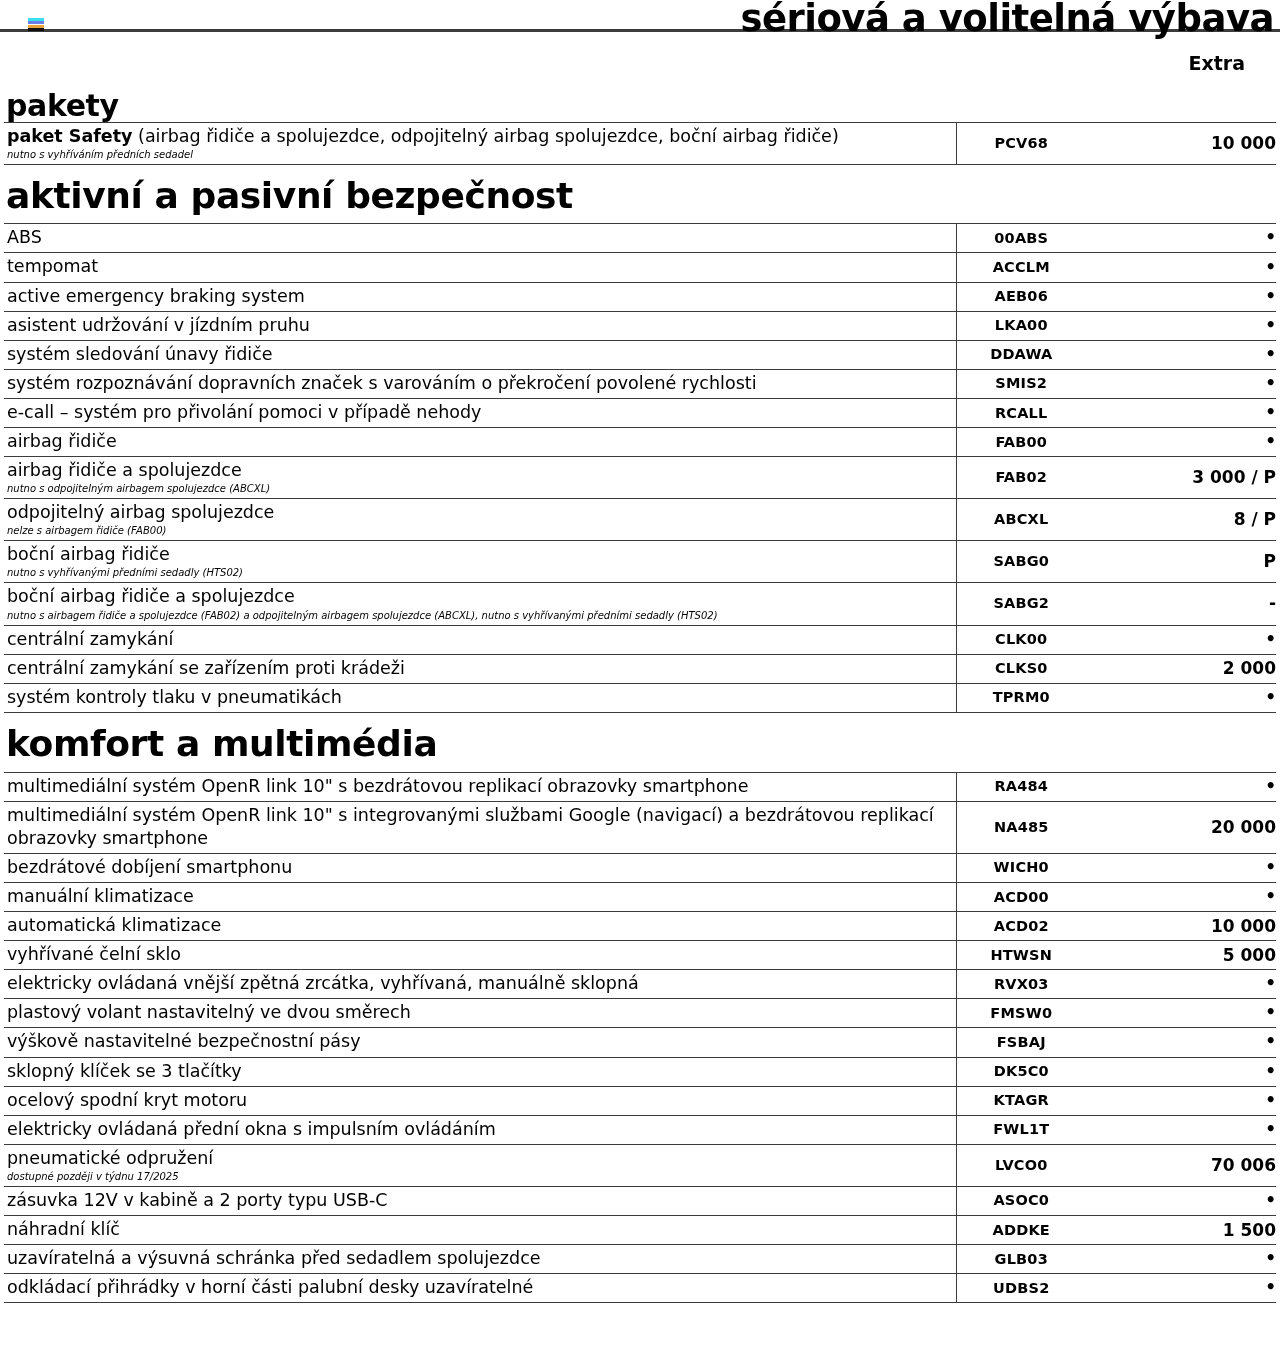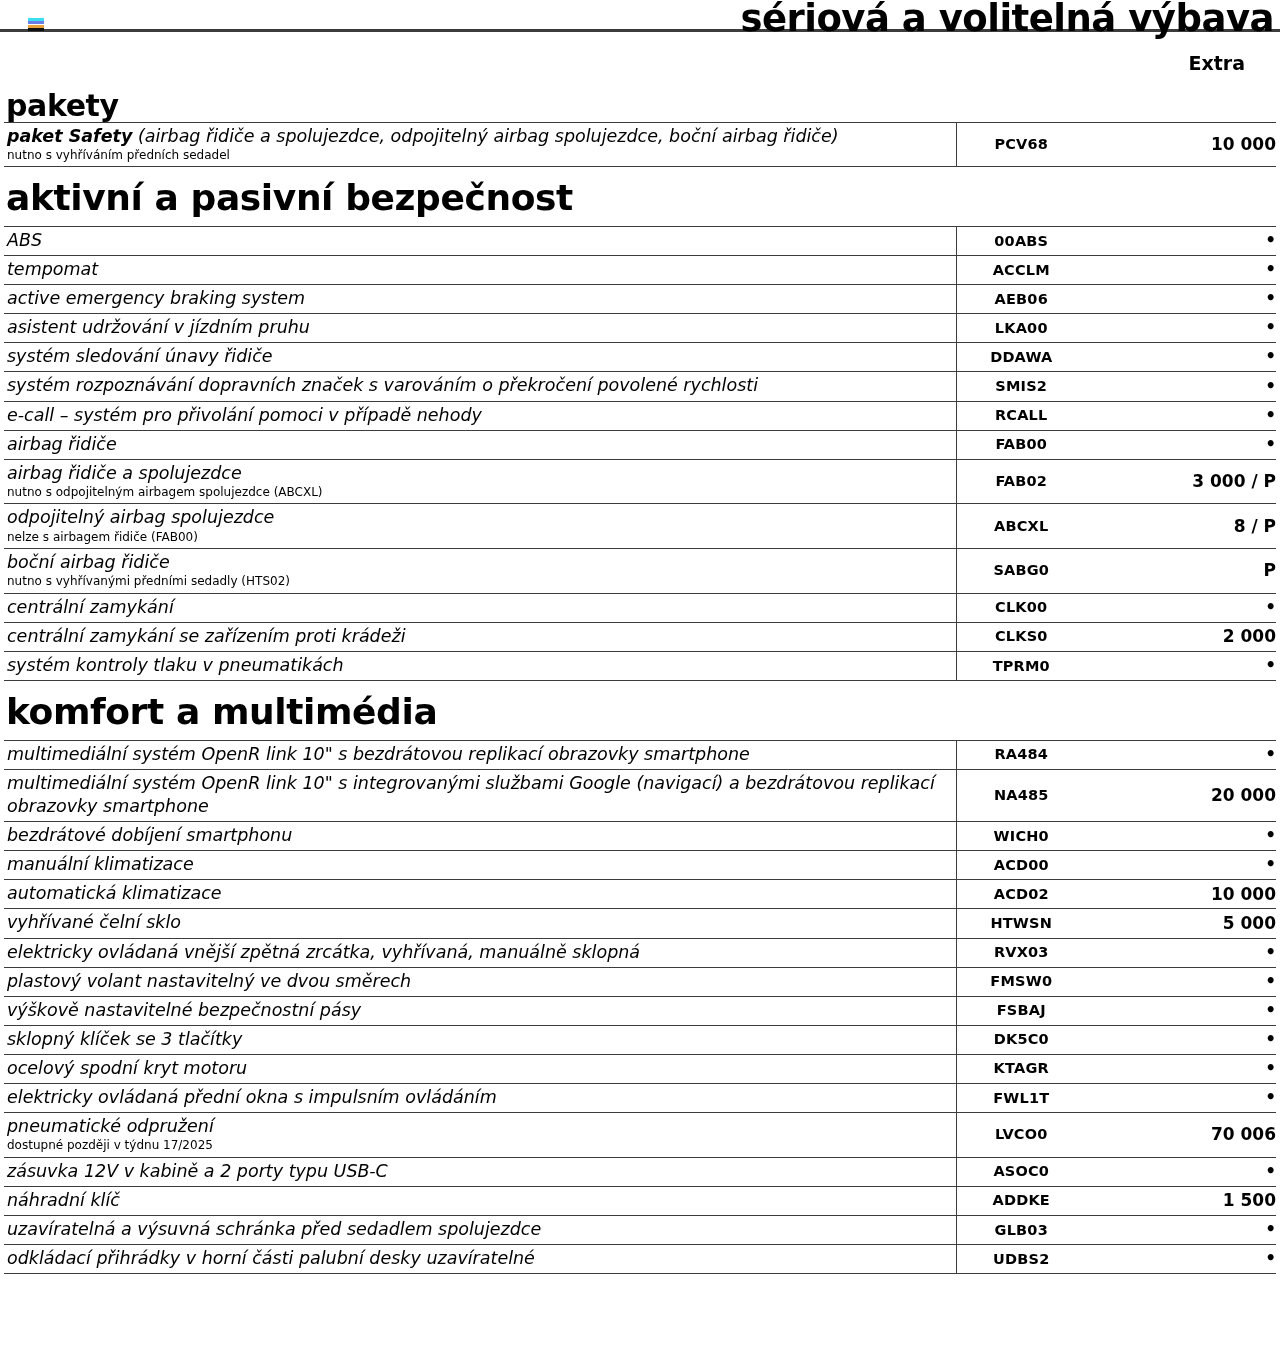--- a/index.html
+++ b/index.html
@@ -101,25 +101,25 @@
   table.spec tr td.c-val {
     width: 190px;
     text-align: right;
     font-size: 17px;
     font-weight: 700;
   }
 
   .item-name {
     font-size: 17.5px;
     line-height: 1.32;
-    font-style: italic;
   }
   .item-name b { font-weight: 700; }
   .item-note {
-    font-size: 12px;
+    font-size: 10px;
+    font-style: italic;
     line-height: 1.3;
     display: block;
   }
   .dot { font-size: 17px; line-height: 1; }
 </style>
 </head>
 <body>
 
 <div class="topbar">
   <span class="brand-mark">
@@ -230,20 +230,28 @@
           <tr>
             <td class="c-name">
               <div class="item-name">boční airbag řidiče</div>
               <span class="item-note">nutno s vyhřívanými předními sedadly (HTS02)</span>
             </td>
             <td class="c-code">SABG0</td>
             <td class="c-val">P</td>
           </tr>
           <tr>
             <td class="c-name">
+              <div class="item-name">boční airbag řidiče a spolujezdce</div>
+              <span class="item-note">nutno s airbagem řidiče a spolujezdce (FAB02) a odpojitelným airbagem spolujezdce (ABCXL), nutno s vyhřívanými předními sedadly (HTS02)</span>
+            </td>
+            <td class="c-code">SABG2</td>
+            <td class="c-val">-</td>
+          </tr>
+          <tr>
+            <td class="c-name">
               <div class="item-name">centrální zamykání</div>
             </td>
             <td class="c-code">CLK00</td>
             <td class="c-val dot">•</td>
           </tr>
           <tr>
             <td class="c-name">
               <div class="item-name">centrální zamykání se zařízením proti krádeži</div>
             </td>
             <td class="c-code">CLKS0</td>

